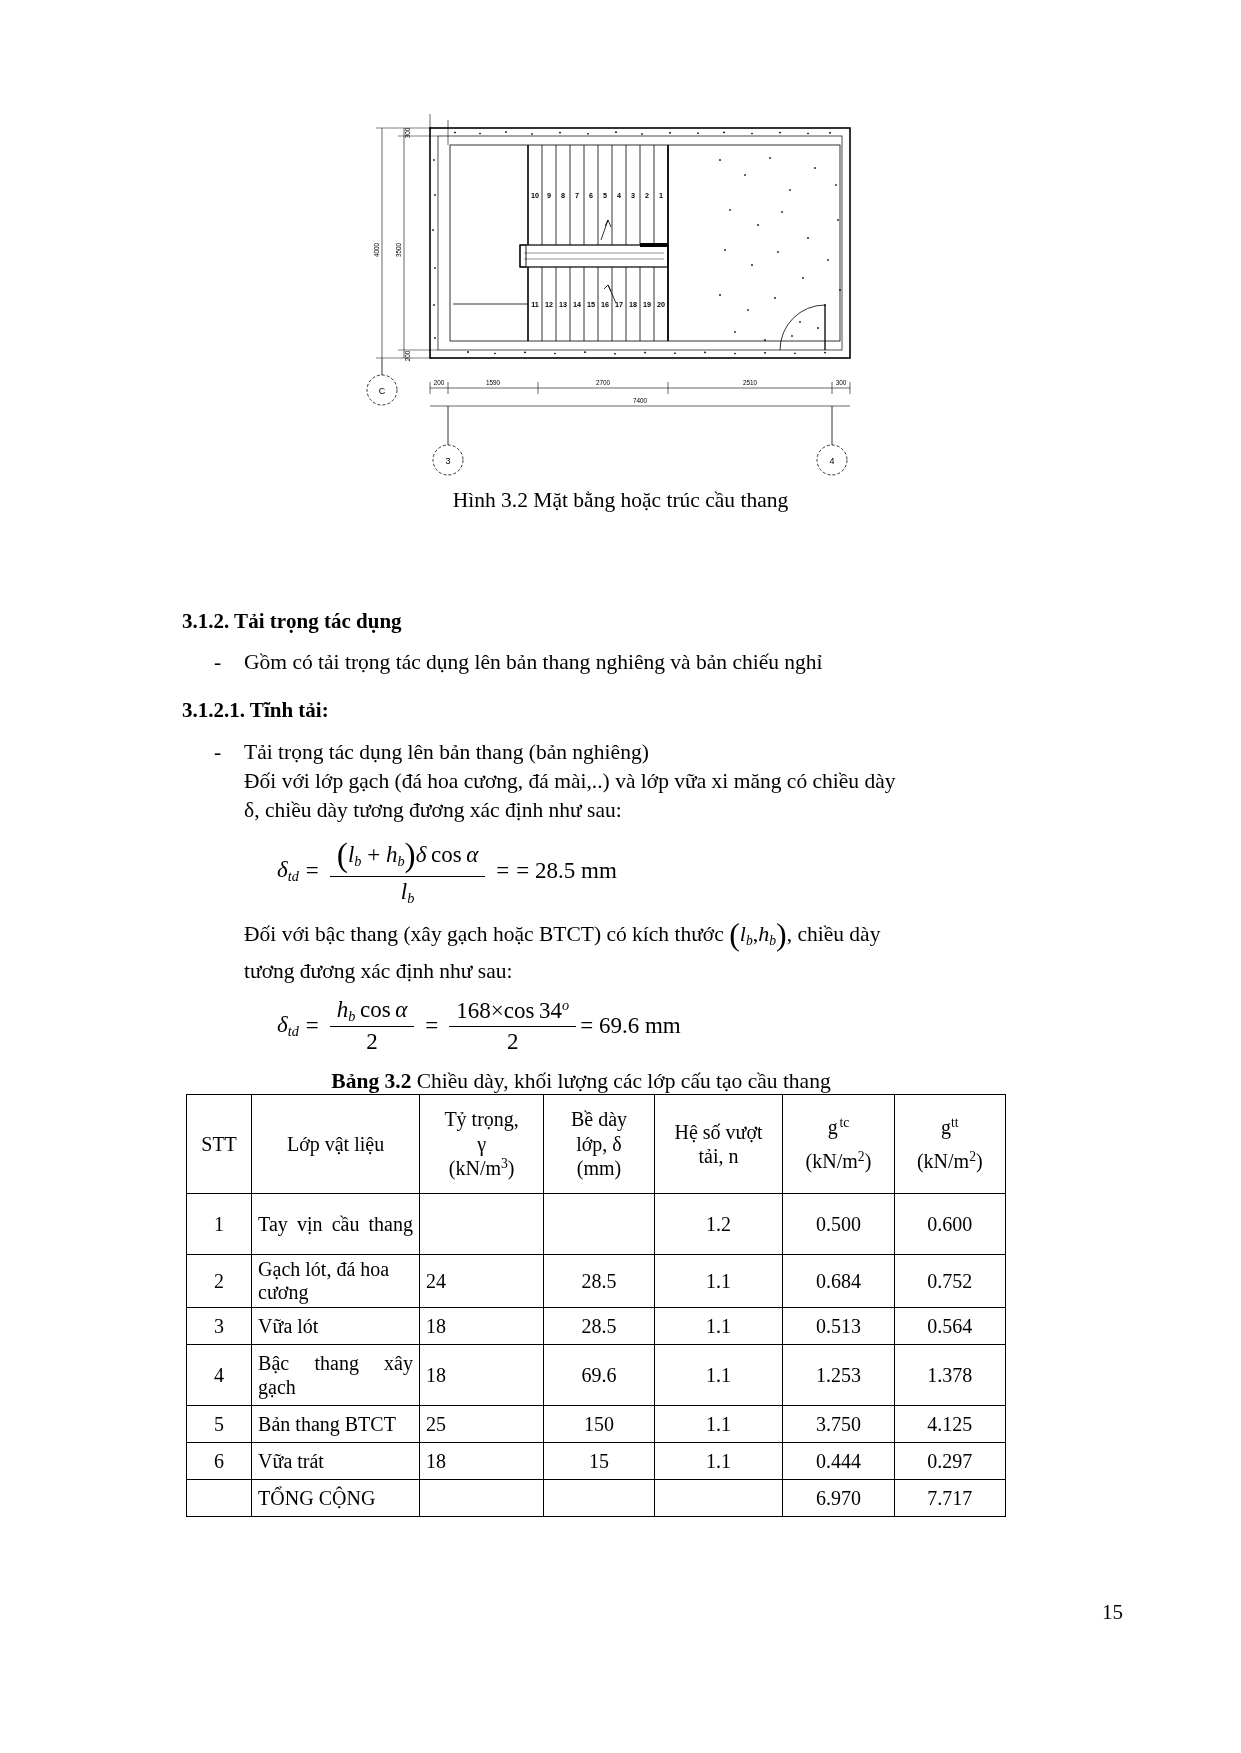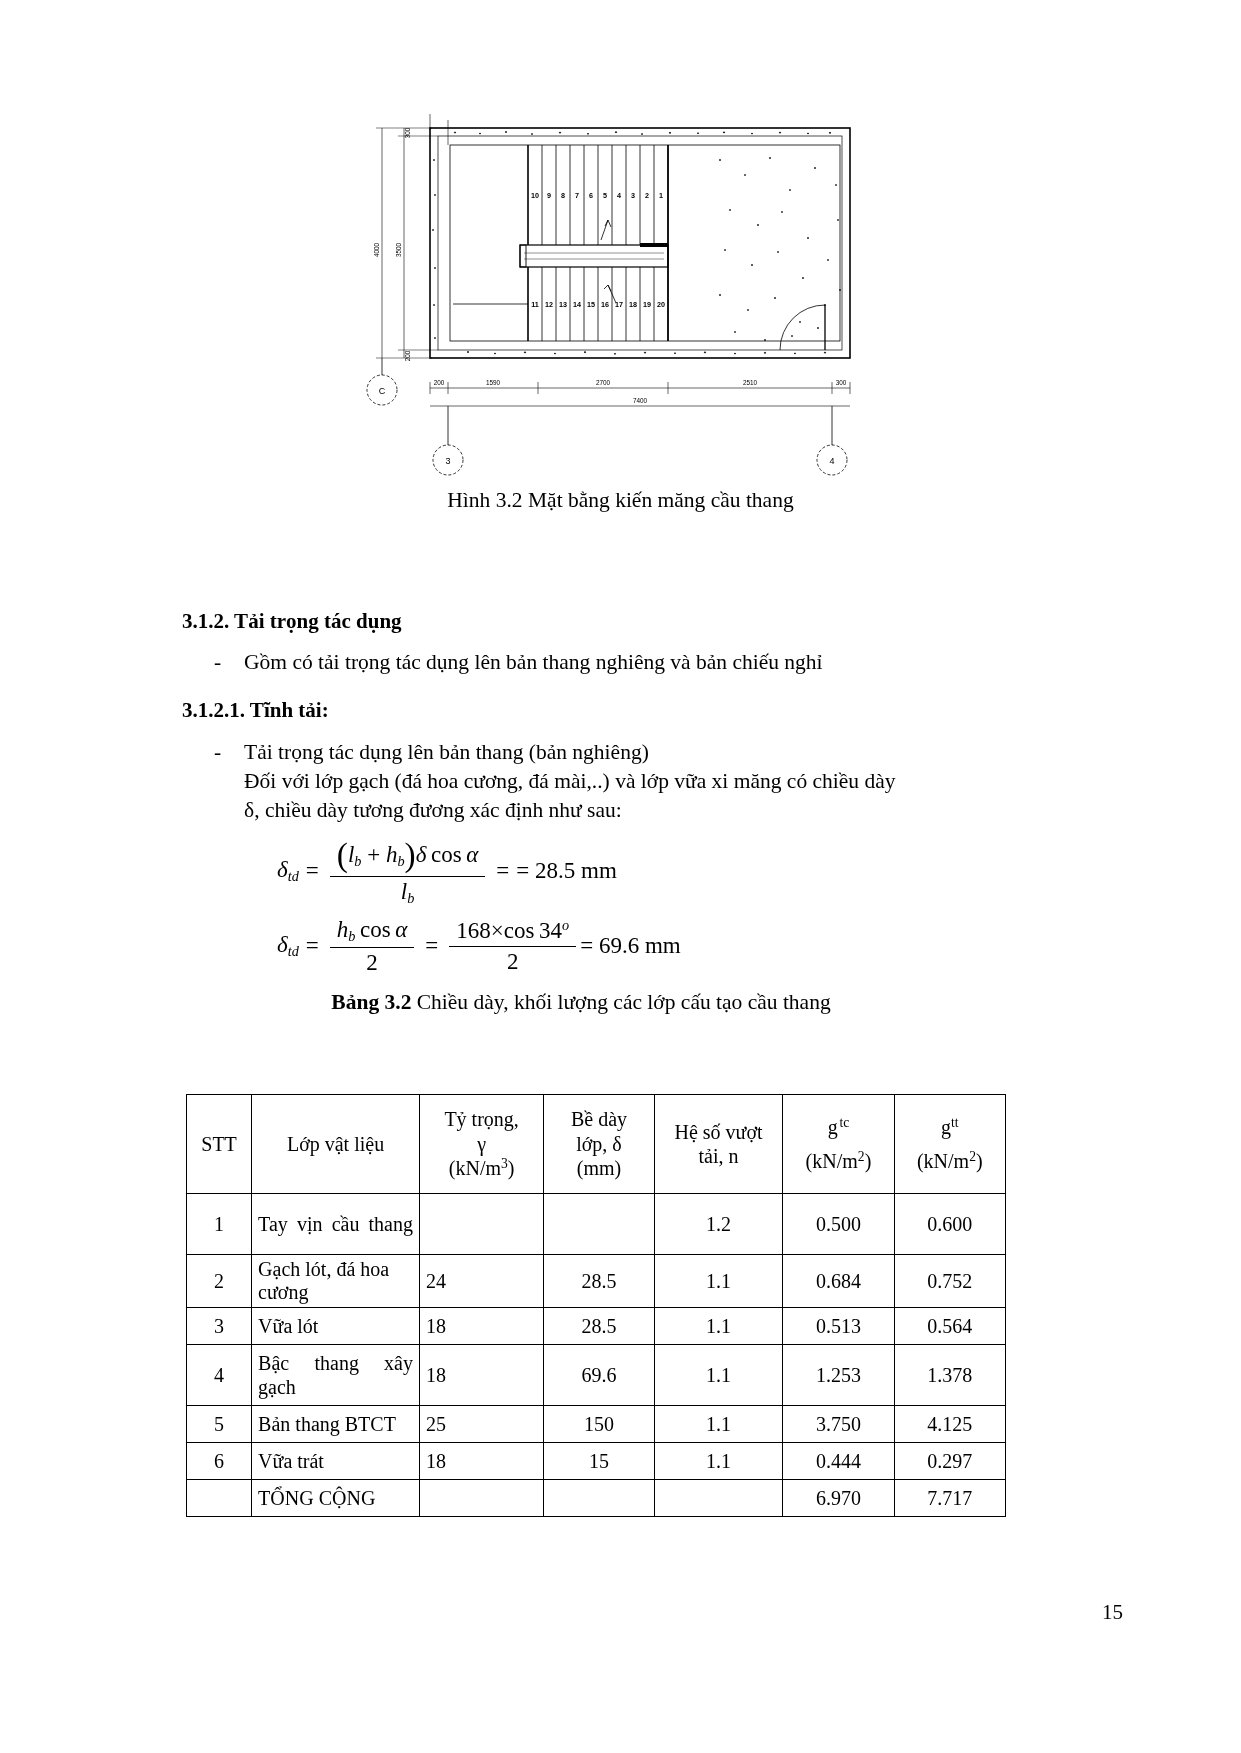--- a/index.html
+++ b/index.html
@@ -370,21 +370,21 @@
       </g>
       <g font-size="9" fill="#000" text-anchor="middle">
         <text x="62" y="293.5">C</text>
         <text x="128" y="363.5">3</text>
         <text x="512" y="363.5">4</text>
       </g>
     </svg>
   </div>
 
   <div class="fig-caption">
-    <b>Hình 3.2</b><span> Mặt bằng kiến măng cầu thang</span>
+    <b>Hình 3.2</b><span> Mặt bằng hoặc trúc cầu thang</span>
   </div>
 
   <div class="content">
 
     <h3 class="head">3.1.2. Tải trọng tác dụng</h3>
 
     <div class="bullet">
       <span class="dash">-</span>
       <span class="btext">Gồm có tải trọng tác dụng lên bản thang nghiêng và bản chiếu nghỉ</span>
     </div>
@@ -410,20 +410,26 @@
         <span class="num">
           <span class="paren-big">(</span><span class="it">l</span><sub class="ms">b</sub> + <span class="it">h</span><sub class="ms">b</sub><span class="paren-big">)</span><span class="it">δ</span> cos <span class="it">α</span>
         </span>
         <span class="den"><span class="it">l</span><sub class="ms">b</sub></span>
       </span>
       <span class="op">=</span>
       <span>= 28.5 mm</span>
     </div>
 
     <div class="para">
+      <div>
+        <span>Đối với bậc thang (xây gạch hoặc BTCT) có kích thước</span>
+        <span class="inlinemath">
+          <span class="paren-big">(</span><span class="it" style="font-style:italic">l</span><sub class="ms">b</sub>,<span class="it" style="font-style:italic">h</span><sub class="ms">b</sub><span class="paren-big">)</span></span><span>, chiều dày</span>
+      </div>
+      <div>tương đương xác định như sau:</div>
     </div>
 
     <div class="math">
       <span class="it">δ<sub class="ms">td</sub></span>
       <span class="op">=</span>
       <span class="frac">
         <span class="num"><span class="it">h</span><sub class="ms">b</sub> cos <span class="it">α</span></span>
         <span class="den">2</span>
       </span>
       <span class="op">=</span>

